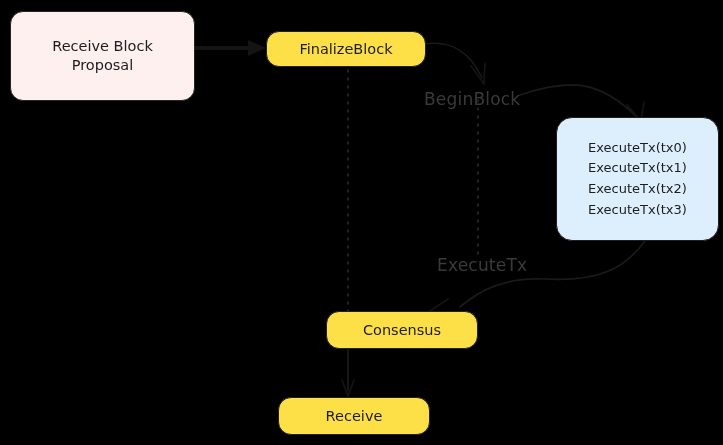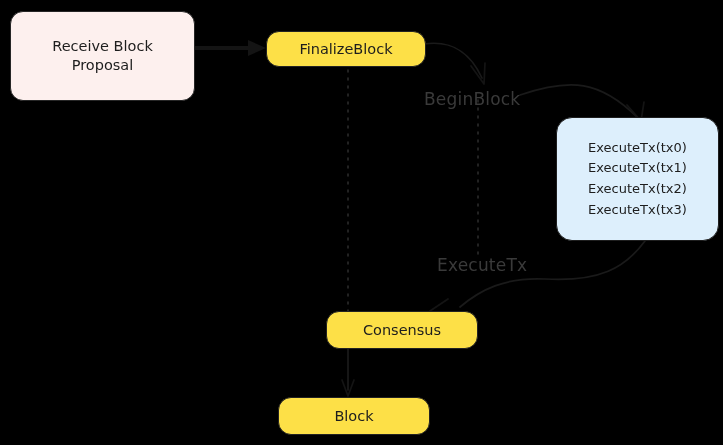--- a/index.html
+++ b/index.html
@@ -142,20 +142,20 @@
 ExecuteTx(tx1)
 ExecuteTx(tx2)
 ExecuteTx(tx3)</span>
   </div>
 
   <div class="node node-green" style="left:278px; top:311px; width:152px; height:38px;margin-left:48px;">
     <span class="node-label">Consensus</span>
   </div>
 
   <div class="node node-green" style="left:278px; top:397px; width:152px; height:38px;">
-    <span class="node-label">Block</span>
+    <span class="node-label">Receive</span>
   </div>
 
   <div class="edge-label" style="left:424px; top:89px;">BeginBlock</div>
 
   <div class="edge-label" style="left:437px; top:255px;">ExecuteTx</div>
 
 </div>
 
 </body></html>

